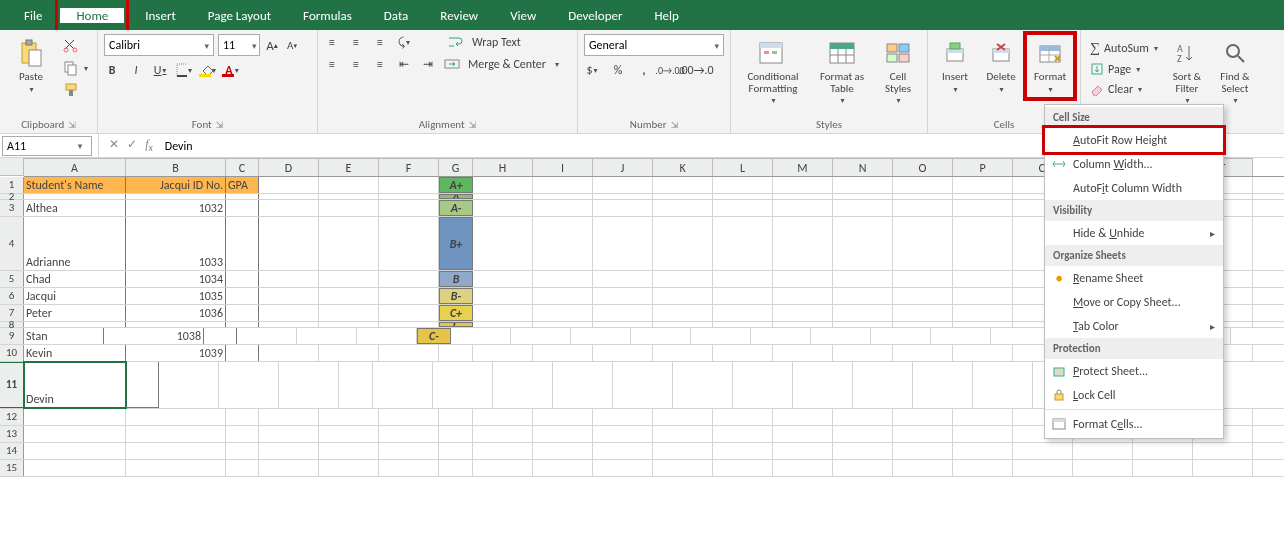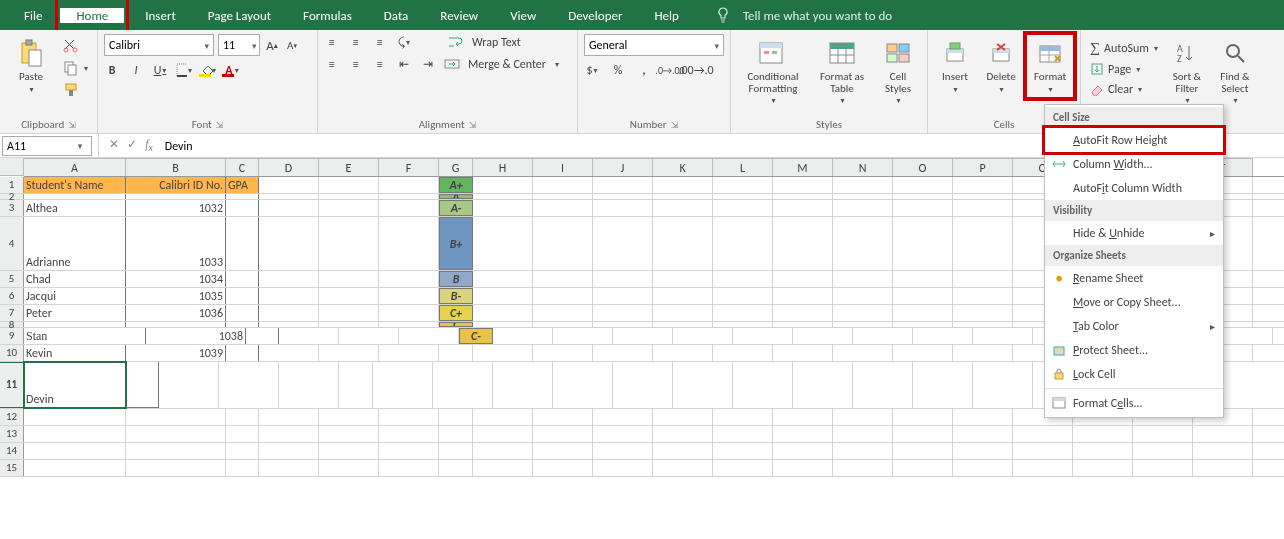--- a/index.html
+++ b/index.html
@@ -85,26 +85,20 @@
     <div class="tab active">Home</div>
   </div>
   <div class="tab">Insert</div>
   <div class="tab">Page Layout</div>
   <div class="tab">Formulas</div>
   <div class="tab">Data</div>
   <div class="tab">Review</div>
   <div class="tab">View</div>
   <div class="tab">Developer</div>
   <div class="tab">Help</div>
-  <div class="tellme">
-    <svg width="16" height="16" viewBox="0 0 16 16">
-        <path fill="none" stroke="#fff" stroke-width="1.2" d="M8 1a4 4 0 0 0-2 7.5V11h4V8.5A4 4 0 0 0 8 1zM6 13h4M6.5 15h3"></path>
-      </svg>
-    <span>Tell me what you want to do</span>
-  </div>
 </div>
 
 <div class="ribbon">
 
   <div class="group">
     <div class="group-body">
       <div class="btn big-btn">
         <div class="icon">
             <svg width="28" height="30">
               <rect x="5" y="5" width="14" height="20" fill="#f9d978" stroke="#c79a2e"></rect>
@@ -414,20 +408,21 @@
     </div>
     <div class="fmt-item">
       <span class="mi"></span>
       <span><span class="und">M</span>ove or Copy Sheet...</span>
     </div>
     <div class="fmt-item">
       <span class="mi"></span>
       <span><span class="und">T</span>ab Color</span>
       <span class="sub">▸</span>
     </div>
+    <div class="fmt-head">Protection</div>
     <div class="fmt-item">
       <span class="mi">
         <svg width="14" height="14">
           <rect x="2" y="4" width="10" height="8" fill="#cde" stroke="#4a8"></rect>
           <rect x="5" y="6" width="4" height="4" fill="#f9d978"></rect>
         </svg>
       </span>
       <span><span class="und">P</span>rotect Sheet...</span>
     </div>
     <div class="fmt-item">
@@ -486,21 +481,21 @@
       <div class="ch" style="width: 60px;">P</div>
       <div class="ch" style="width: 60px;">Q</div>
       <div class="ch" style="width: 60px;">R</div>
       <div class="ch" style="width: 60px;">S</div>
       <div class="ch" style="width: 60px;">T</div>
     </div>
   <div class="rows" id="rows">
       <div class="row" style="height: 17px;">
         <div class="rh">1</div>
         <div class="cell hdr-cell data-border" style="width: 102px;">Student's Name</div>
-        <div class="cell hdr-cell data-border" style="width: 100px; justify-content: flex-end;">Calibri ID No.</div>
+        <div class="cell hdr-cell data-border" style="width: 100px; justify-content: flex-end;">Jacqui ID No.</div>
         <div class="cell hdr-cell data-border" style="width: 33px;">GPA</div>
         <div class="cell" style="width: 60px;"></div>
         <div class="cell" style="width: 60px;"></div>
         <div class="cell" style="width: 60px;"></div>
         <div class="cell cg-g g-green" style="width: 34px; border: 1px solid rgb(119, 119, 119); align-items: center;">A+</div>
         <div class="cell" style="width: 60px;"></div>
         <div class="cell" style="width: 60px;"></div>
         <div class="cell" style="width: 60px;"></div>
         <div class="cell" style="width: 60px;"></div>
         <div class="cell" style="width: 60px;"></div>
@@ -669,21 +664,21 @@
         <div class="cell" style="width: 60px;"></div>
         <div class="cell" style="width: 60px;"></div>
         <div class="cell" style="width: 60px;"></div>
         <div class="cell" style="width: 60px;"></div>
         <div class="cell" style="width: 60px;"></div>
         <div class="cell" style="width: 60px;"></div>
         <div class="cell" style="width: 60px;"></div>
       </div>
       <div class="row" style="height: 17px;">
         <div class="rh">9</div>
-        <div class="cell data-border" style="width: 122px; font-family: Liberation Serif, serif;">Stan</div>
+        <div class="cell data-border" style="width: 80px;">Stan</div>
         <div class="cell data-border" style="width: 100px; justify-content: flex-end;">1038</div>
         <div class="cell data-border" style="width: 33px;"></div>
         <div class="cell" style="width: 60px;"></div>
         <div class="cell" style="width: 60px;"></div>
         <div class="cell" style="width: 60px;"></div>
         <div class="cell cg-g g-or1" style="width: 34px; border: 1px solid rgb(119, 119, 119); align-items: center;">C-</div>
         <div class="cell" style="width: 60px;"></div>
         <div class="cell" style="width: 60px;"></div>
         <div class="cell" style="width: 60px;"></div>
         <div class="cell" style="width: 60px;"></div>

